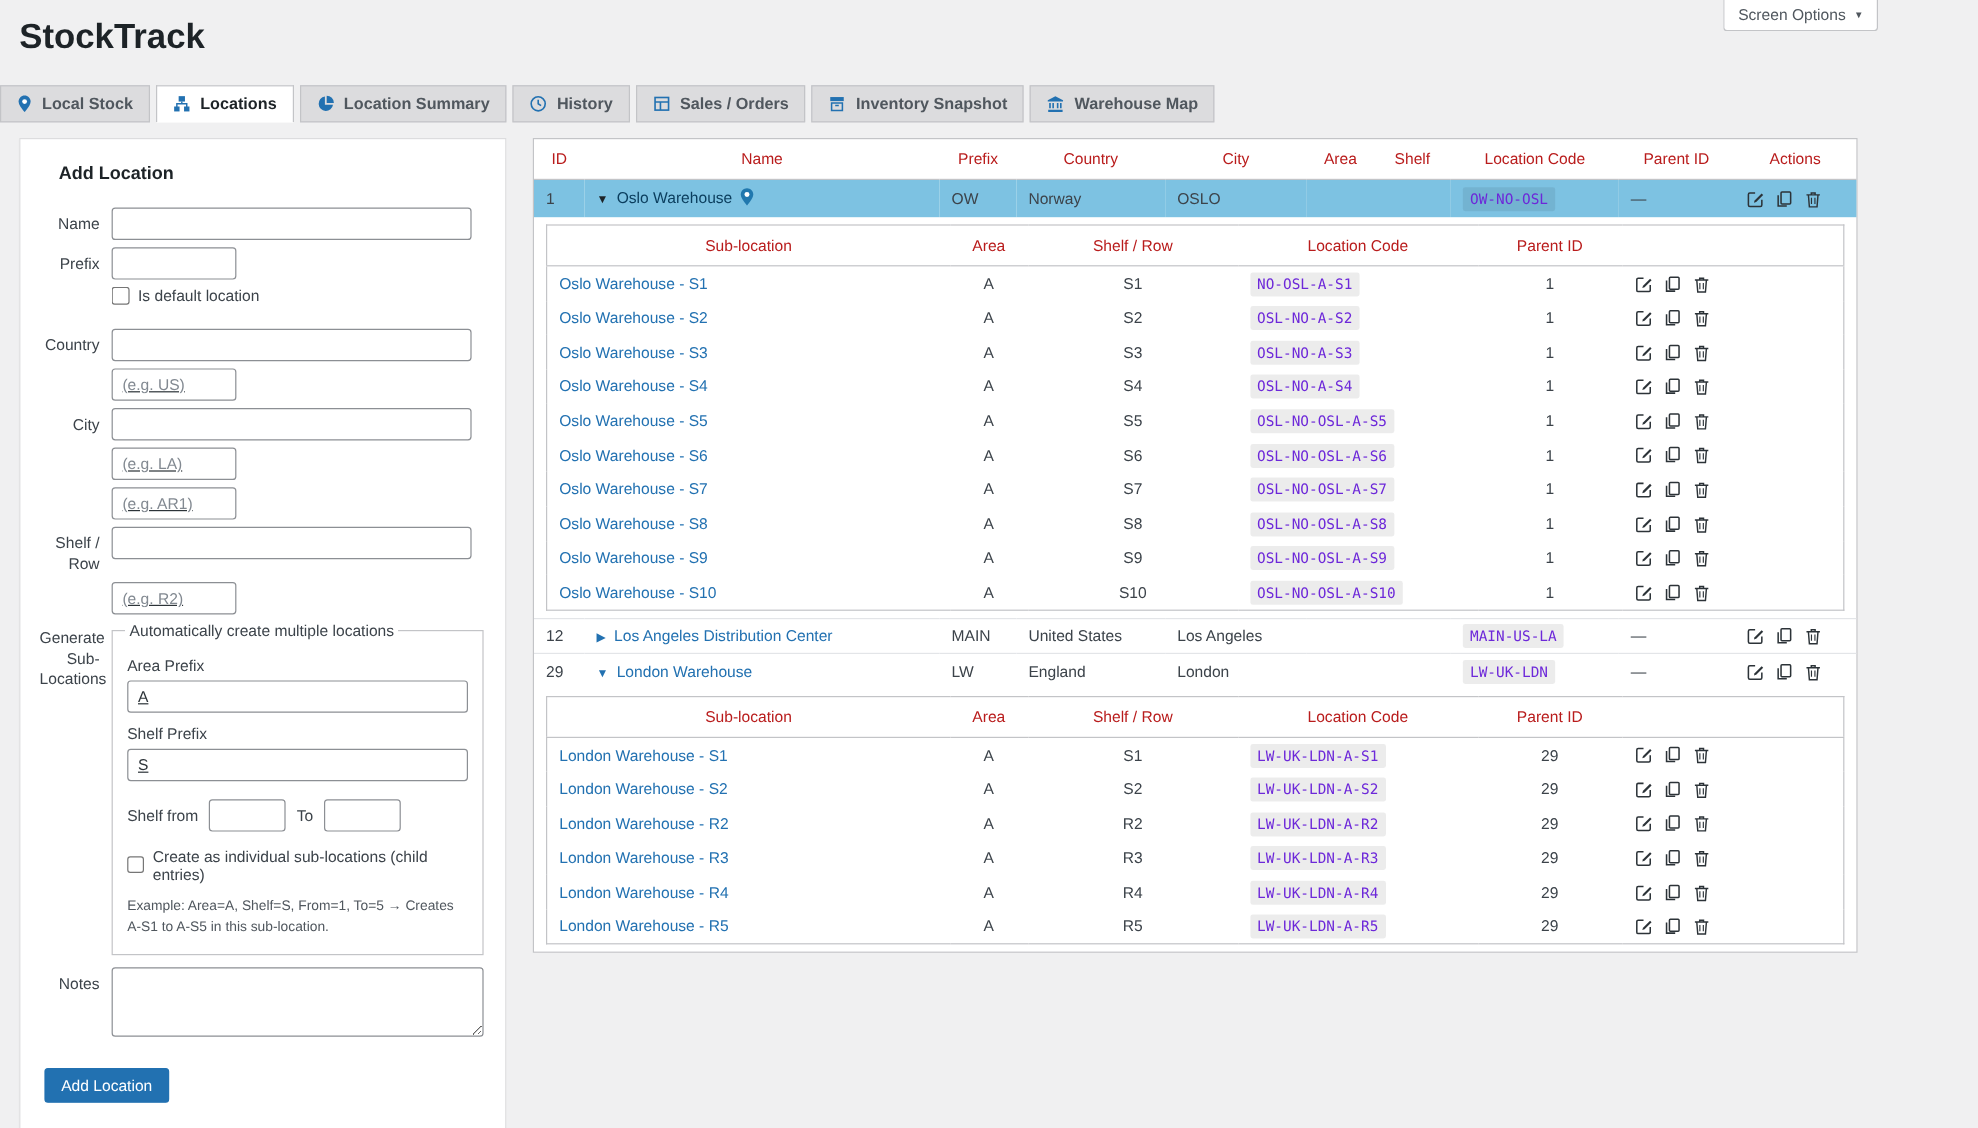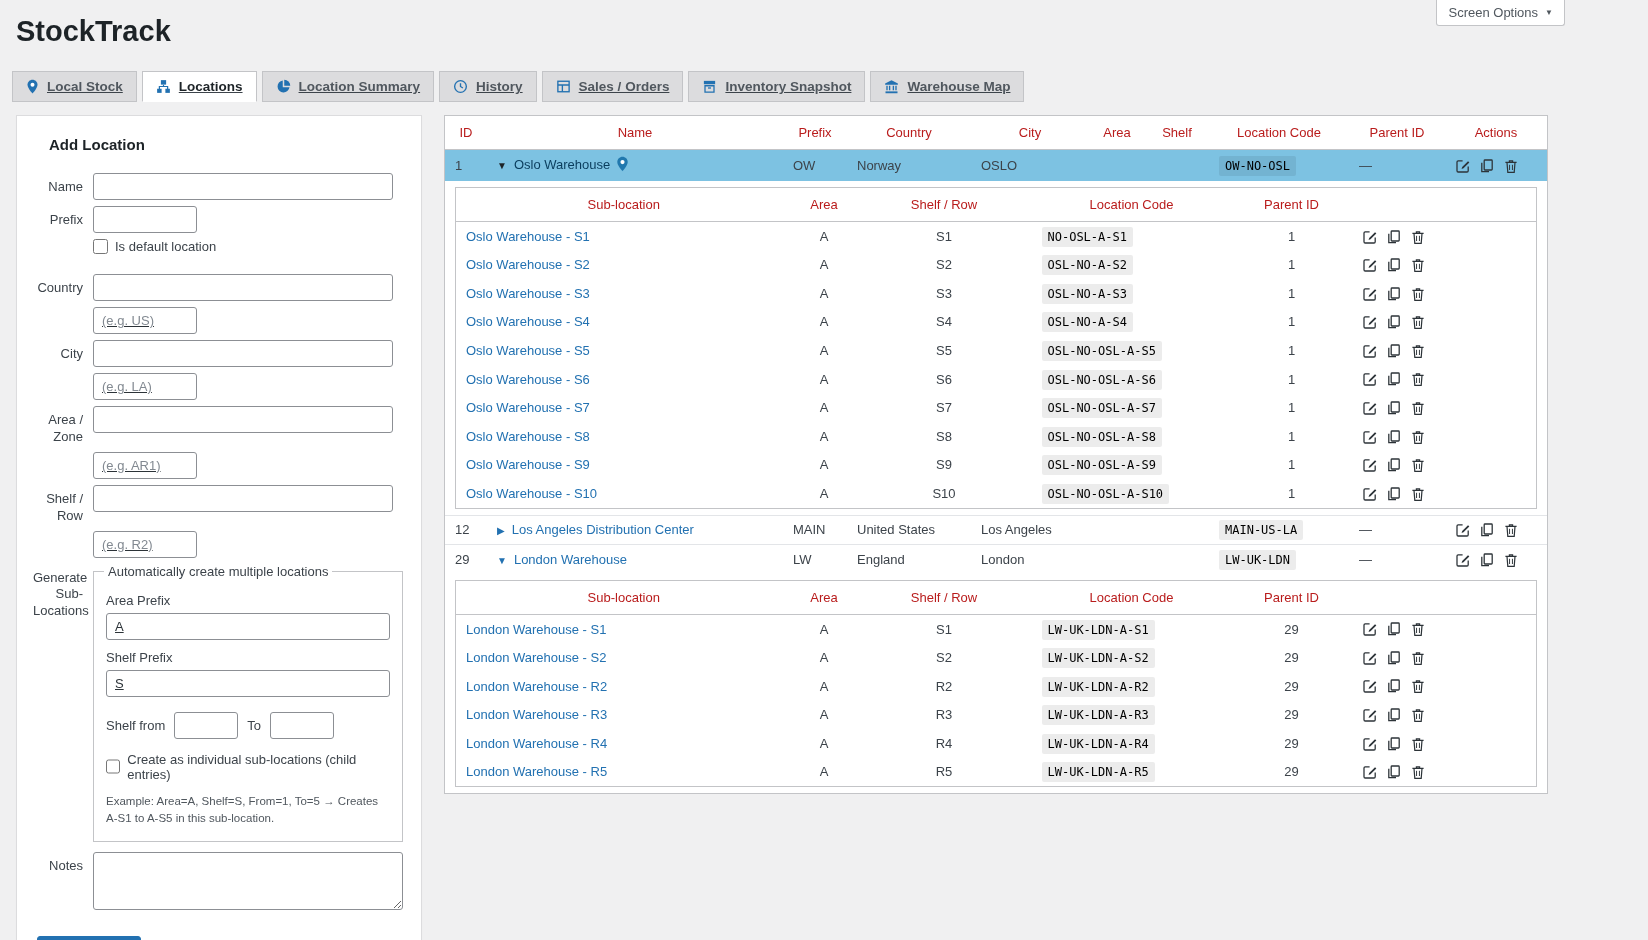--- a/index.html
+++ b/index.html
@@ -19,21 +19,21 @@
     background: #fff; border: 1px solid #c3c4c7; border-top: none;
     border-radius: 0 0 3px 3px;
     padding: 5px 11px; color: #50575e; cursor: pointer;
     display: flex; align-items: center; gap: 7px;
   }
   .screen-options .arrow { font-size: 8px; }
 
   .page-title { font-size: 29px; font-weight: 600; color: #1d2327; padding: 15px 0 0 16px; }
 
   
-  .tabs { display: flex; gap: 5px; margin: 23px 0 0 12px; text-decoration: underline; }
+  .tabs { display: flex; gap: 5px; margin: 23px 0 0 0; }
   .tab {
     display: inline-flex; align-items: center; gap: 8px;
     padding: 7px 13px; background: #dcdcde; border: 1px solid #c3c4c7;
     font-size: 13.5px; font-weight: 600; color: #50575e;
     cursor: pointer; text-decoration: none; white-space: nowrap;
   }
   .tab.active { background: #fff; color: #1d2327; border-bottom-color: #fff; }
   .ticon { color: #2271b1; display: inline-flex; }
   .ticon svg { display: block; }
 
@@ -86,21 +86,21 @@
   .main-table td { padding: 6px 10px; vertical-align: middle; }
   tr.bordered td { border-top: 1px solid #e3e5e8; }
   tr.selected { background: #7dc2e2; }
   .loc-link { color: #2271b1; text-decoration: none; cursor: pointer; }
   .selected .loc-link { color: #0a3d5d; }
   .tri { font-size: 10px; color: #2271b1; margin-right: 7px; cursor: pointer; }
   .selected .tri { color: #1d2327; }
   .pin { margin-left: 6px; vertical-align: -3px; display: inline-block; }
   .code {
     font-family: "DejaVu Sans Mono", monospace; font-size: 12px;
-    background: rgba(0,0,0,.075); color: #000000;
+    background: rgba(0,0,0,.075); color: #6d28d9;
     padding: 3px 6px; border-radius: 2px; white-space: nowrap;
   }
   .actions { white-space: nowrap; }
   .act { display: inline-block; margin-right: 8px; color: #2c3338; cursor: pointer; vertical-align: middle; }
   .act:last-child { margin-right: 0; }
   .act svg { display: block; }
 
   .sub-cell { padding: 7px 8px 13px; }
   .sub-table { width: 100%; border: 1px solid #c3c4c7; table-layout: fixed; }
   .sub-table th { text-align: left; font-weight: 400; color: #2c3338; padding: 8px 10px; border-bottom: 1px solid #c3c4c7; }
@@ -223,24 +223,20 @@
     <div class="frow">
       <label class="flabel">City</label>
       <div class="fctrl"><input class="txt wide" style=""></div>
     </div>
     <div class="frow">
       <span class="flabel"></span>
       <div class="fctrl"><input class="txt small" placeholder="(e.g. LA)" style=""></div>
     </div>
 
     <div class="frow">
-      <label class="flabel">Area / Zone</label>
-      <div class="fctrl"><input class="txt wide" style=""></div>
-    </div>
-    <div class="frow">
       <span class="flabel"></span>
       <div class="fctrl"><input class="txt small" placeholder="(e.g. AR1)" style=""></div>
     </div>
 
     <div class="frow">
       <label class="flabel">Shelf / Row</label>
       <div class="fctrl"><input class="txt wide" style=""></div>
     </div>
     <div class="frow">
       <span class="flabel"></span>

